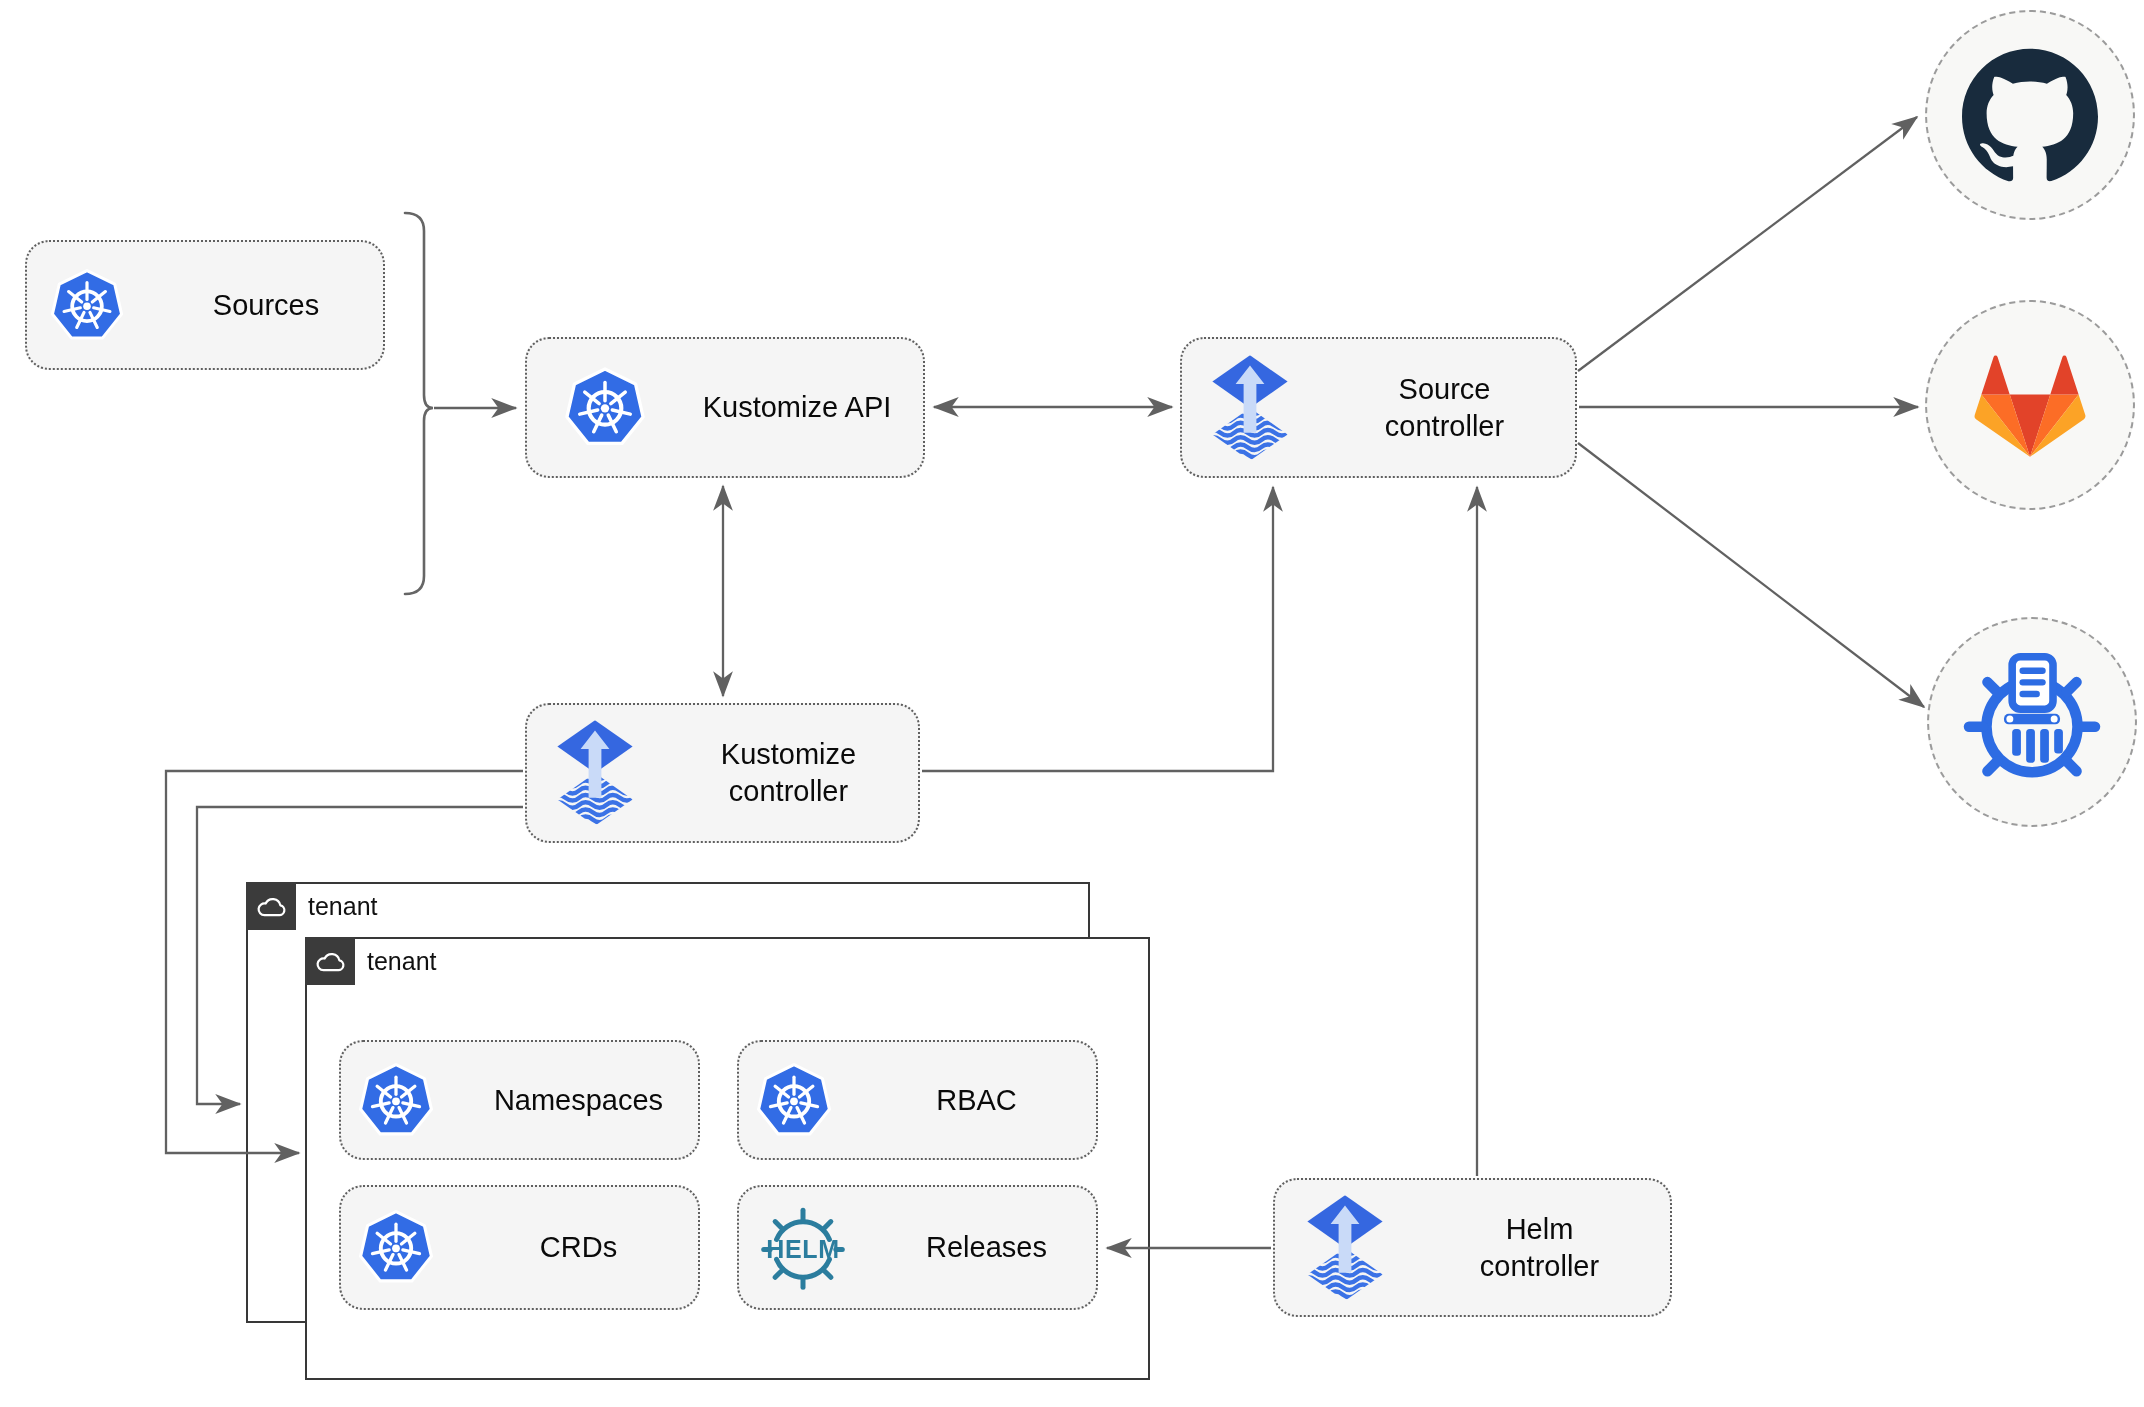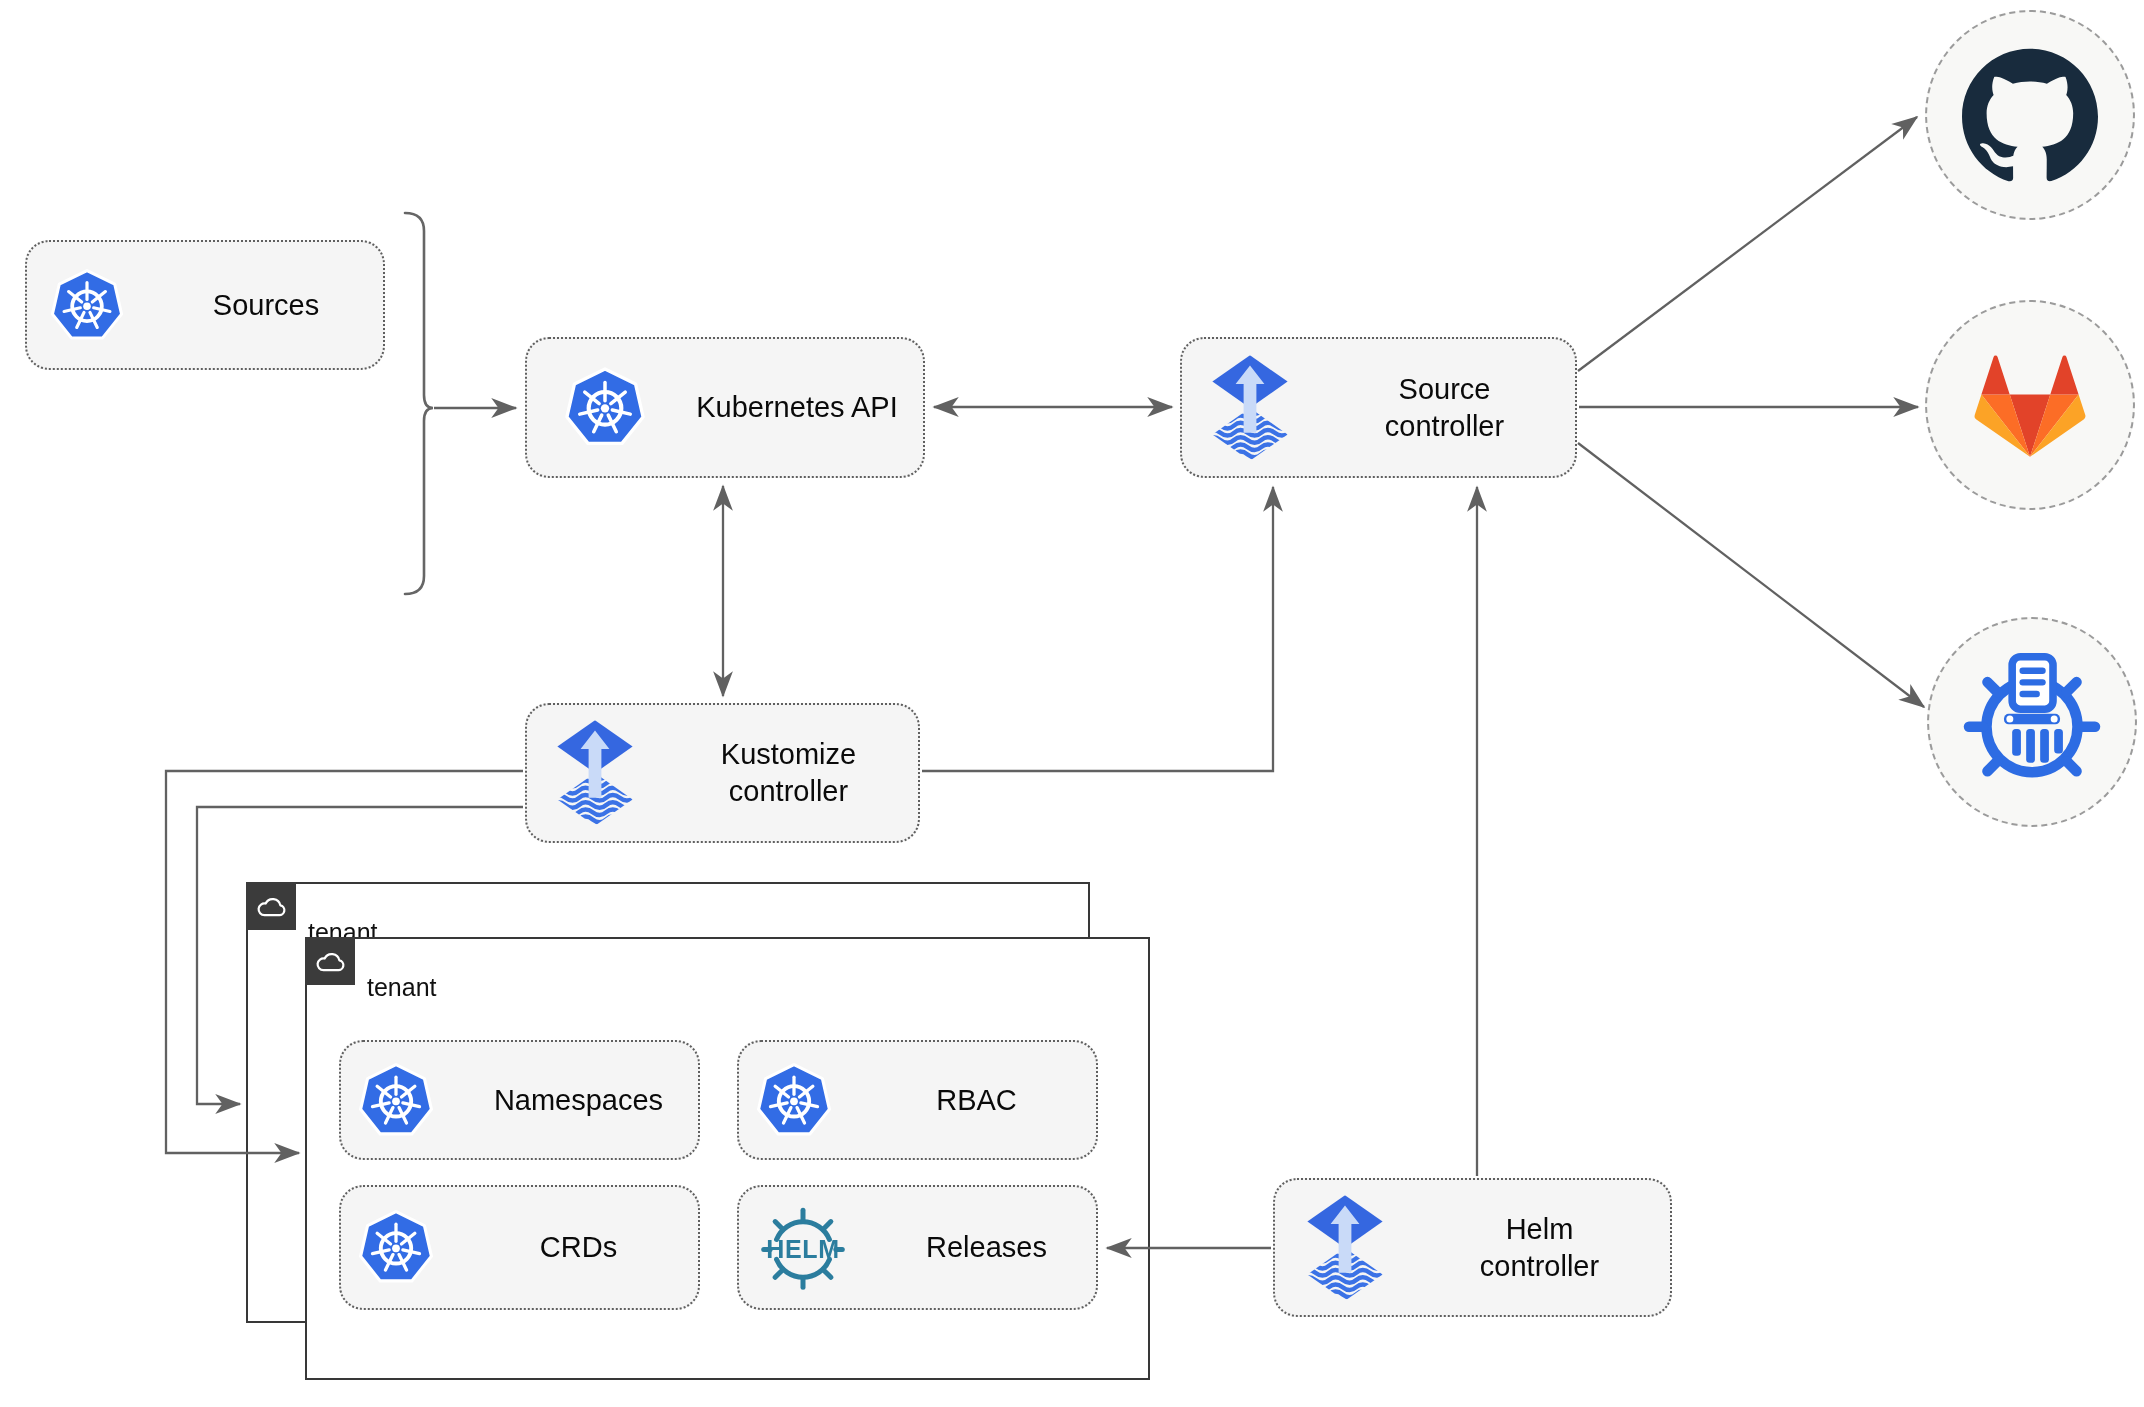--- a/index.html
+++ b/index.html
@@ -12,21 +12,21 @@
   .icon{flex:0 0 auto;}
   
   .circle{position:absolute;width:210px;height:210px;border-radius:50%;
           border:2.5px dashed #9b9b9b;background:#f8f8f6;box-sizing:border-box;
           display:flex;align-items:center;justify-content:center;}
   
   .tenant{position:absolute;background:#ffffff;border:2.5px solid #383838;box-sizing:border-box;}
   .tenant-tab{position:absolute;left:-2.5px;top:-2.5px;width:50px;height:48px;background:#3b3b3b;
               display:flex;align-items:center;justify-content:center;}
   .tenant-label{position:absolute;left:60px;top:0px;height:44px;display:flex;align-items:center;
-                font-size:25px;color:#111;margin-top:26px;}
+                font-size:25px;color:#111;}
   
   .overlay{position:absolute;left:0;top:0;pointer-events:none;z-index:50;}
   .cline{stroke:#616161;stroke-width:2.3;fill:none;}
   .brace{stroke:#666666;stroke-width:2.6;fill:none;stroke-linecap:round;}
   .helm-text{font-family:"Liberation Sans",sans-serif;font-weight:bold;font-size:35px;letter-spacing:1px;}
 </style>
 </head>
 <body>
 
 <div class="canvas">
@@ -54,21 +54,21 @@
         <use href="#sym-k8s"></use>
       </svg>
     <div class="nlabel">Sources</div>
   </div>
 
 
   <div class="nodebox" style="left:525px;top:337px;width:400px;height:141px;">
     <svg class="icon" style="margin-left:36px;" width="84" height="87" viewBox="0 0 100 104">
         <use href="#sym-k8s"></use>
       </svg>
-    <div class="nlabel">Kubernetes API</div>
+    <div class="nlabel">Kustomize API</div>
   </div>
 
   <div class="nodebox" style="left:1180px;top:337px;width:397px;height:141px;align-items:center;">
     <svg class="icon" style="margin-left:28px;" width="80" height="106" viewBox="0 0 100 132">
         <use href="#sym-flux"></use>
       </svg>
     <div class="nlabel">Source
 controller</div>
   </div>
 

